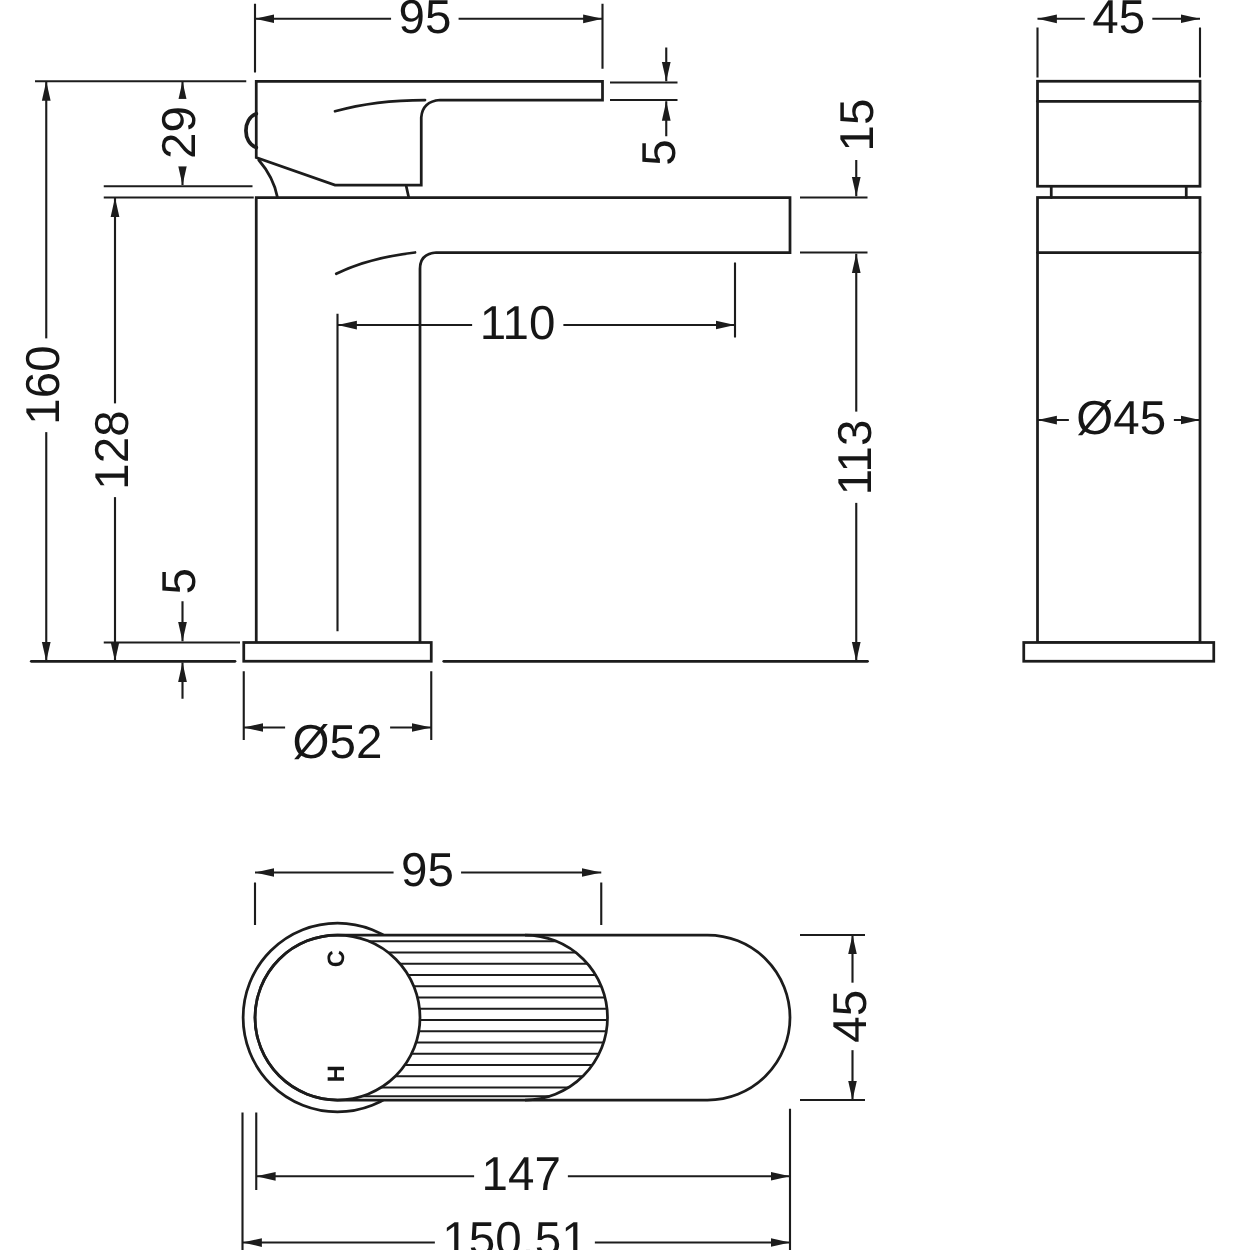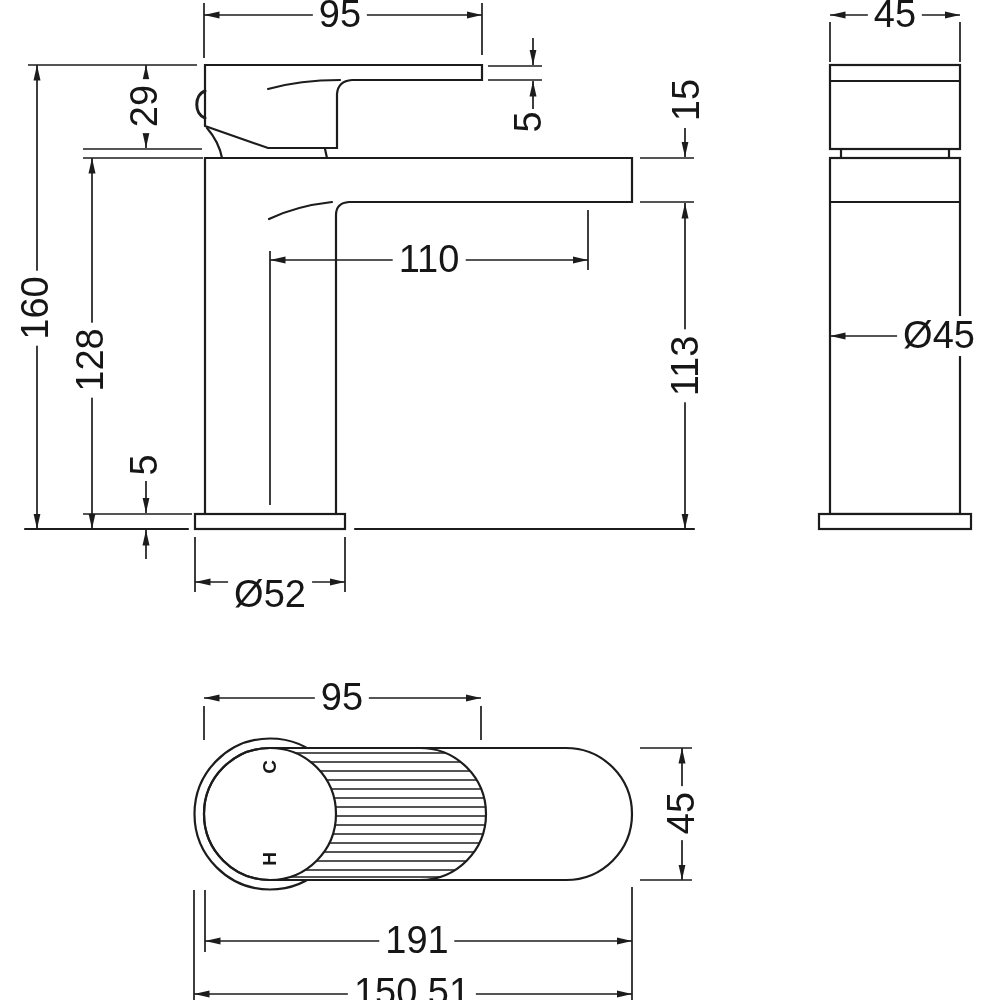--- a/index.html
+++ b/index.html
@@ -139,26 +139,26 @@
     <line x1="194" y1="890" x2="194" y2="1005"></line>
   </g>
 </svg>
 
 <div class="lbl bg" style="left:340px;top:15px">95</div>
 <div class="lbl rot" style="left:529px;top:122px">5</div>
 <div class="lbl bg" style="left:895px;top:15px">45</div>
 <div class="lbl rot bg" style="left:145px;top:106px">29</div>
 <div class="lbl rot bg" style="left:36px;top:308px">160</div>
 <div class="lbl rot bg" style="left:91px;top:360px">128</div>
-<div class="lbl bg" style="left:429px;top:260px">110</div>
+<div class="lbl bg" style="left:414px;top:260px">110</div>
 <div class="lbl rot" style="left:687px;top:100px">15</div>
 <div class="lbl rot bg" style="left:686px;top:366px">113</div>
 <div class="lbl rot" style="left:145px;top:465px">5</div>
 <div class="lbl bg" style="left:270px;top:595px">Ø52</div>
-<div class="lbl bg" style="left:939px;top:336px">Ø45</div>
+<div class="lbl bg" style="left:897px;top:336px">Ø45</div>
 <div class="lbl bg" style="left:342px;top:698px">95</div>
 <div class="lbl rot bg" style="left:682px;top:813px">45</div>
-<div class="lbl bg" style="left:417px;top:941px">191</div>
+<div class="lbl bg" style="left:417px;top:941px">147</div>
 <div class="lbl bg" style="left:412px;top:993px">150.51</div>
 <div class="lbl rot sm" style="left:270px;top:767px">C</div>
 <div class="lbl rot sm" style="left:270px;top:859px">H</div>
 
 </div>
 
 </body></html>

